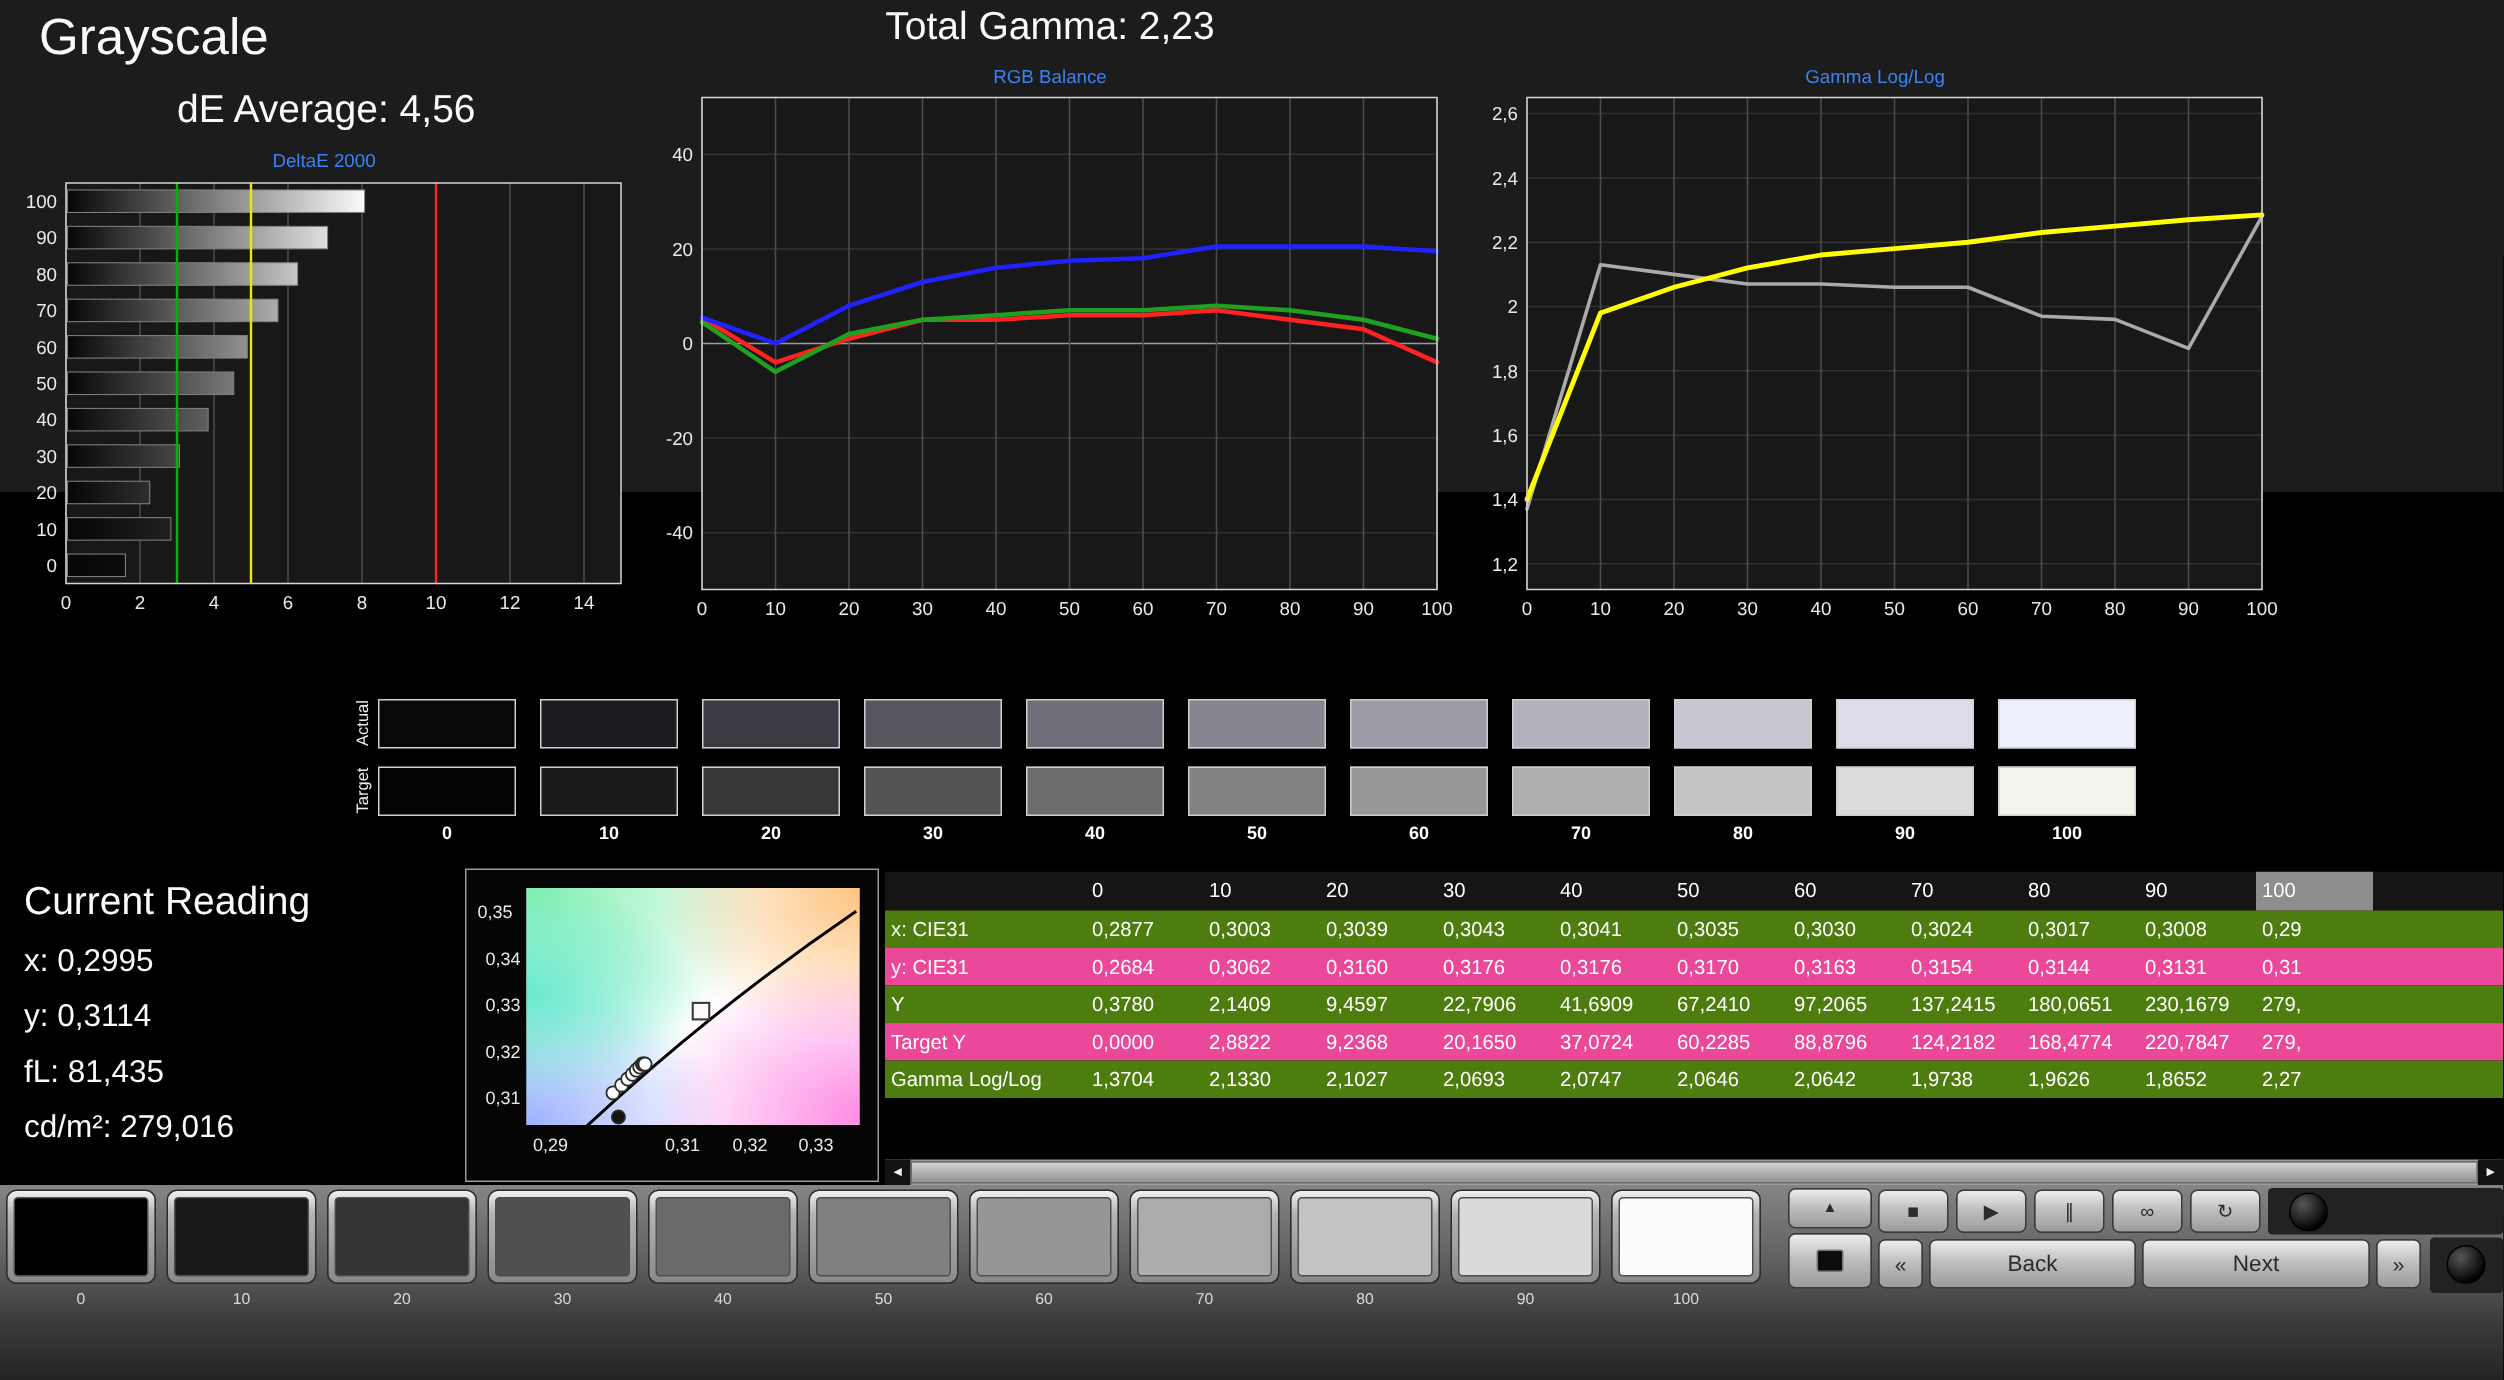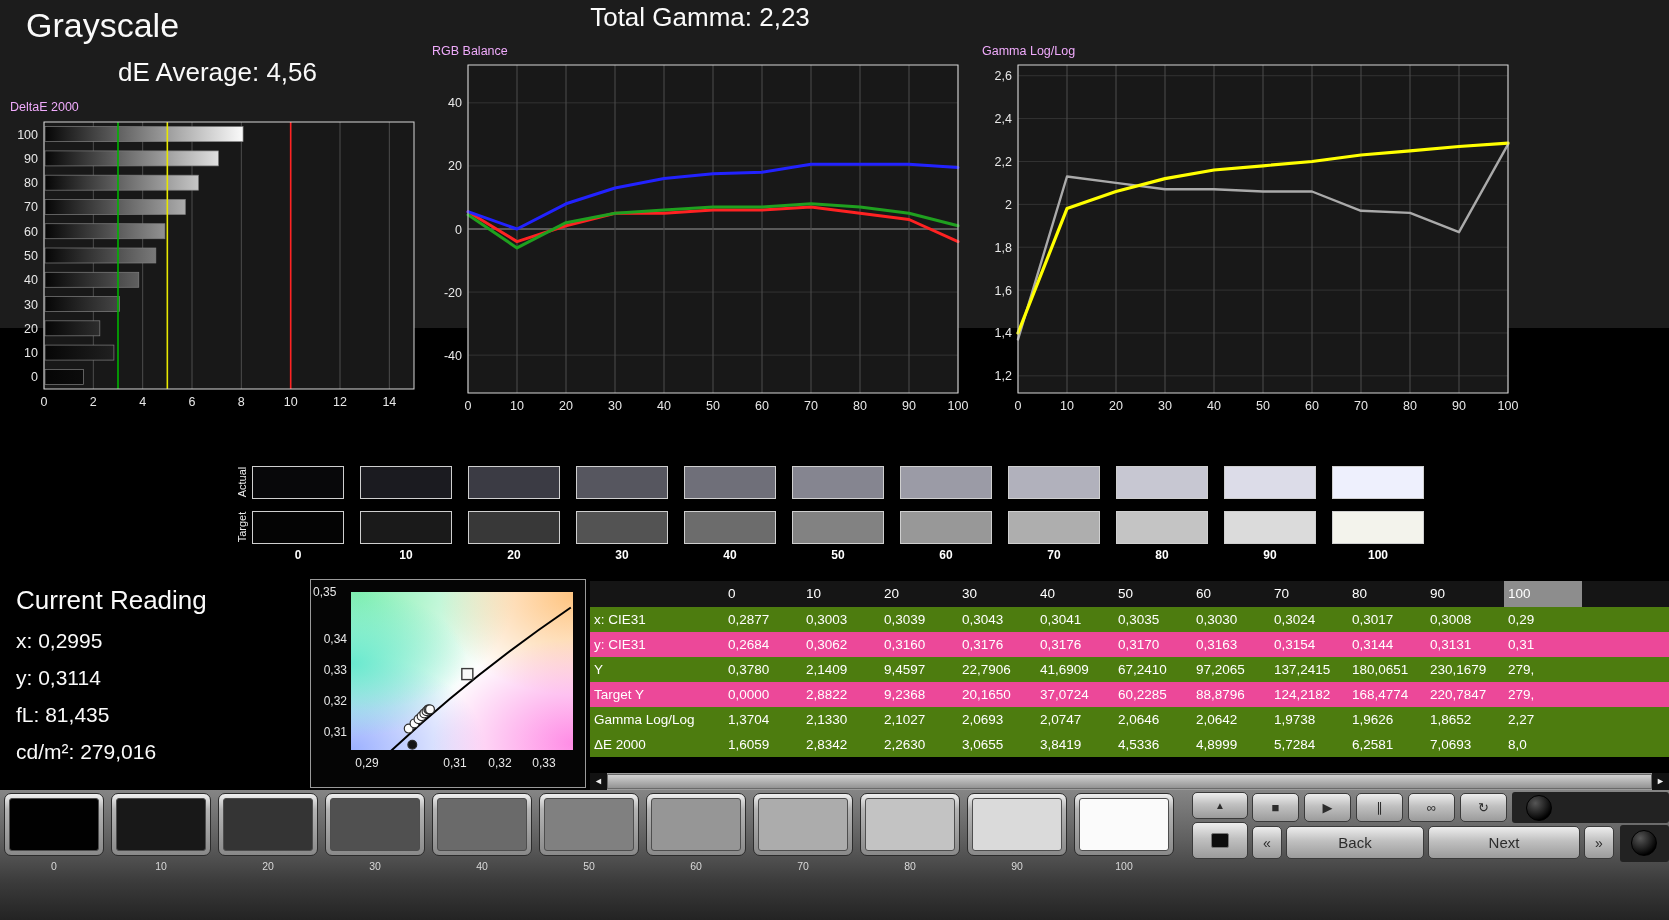--- a/index.html
+++ b/index.html
@@ -10,21 +10,21 @@
 
 #top{position:absolute;left:0;top:0;width:1669px;height:328px;background:#1c1c1c}
 #grayscale-title{position:absolute;left:26px;top:6px;font-size:34px;color:#fafafa}
 #de-average{position:absolute;left:118px;top:57px;font-size:26px;color:#fafafa}
 #total-gamma{position:absolute;left:432px;top:2px;width:536px;text-align:center;font-size:26px;color:#fafafa}
 #cct-avg{position:absolute;left:982px;top:6px;width:536px;text-align:center;font-size:26px;color:#fafafa}
 .chart-block{position:absolute}
 #blk-deltae{left:10px;top:100px;width:412px;height:316px}
 #blk-rgb{left:432px;top:44px;width:536px;height:376px}
 #blk-gamma{left:982px;top:44px;width:536px;height:376px}
-.chart-title{height:17px;text-align:left;font-size:12.5px;color:#f0abfc}
+.chart-title{height:17px;text-align:center;font-size:12.5px;color:#3b82f6}
 
 
 #swatch-band{position:absolute;left:0;top:440px;width:1669px;height:135px;background:#000}
 .v-label{position:absolute;left:212px;width:60px;text-align:center;font-size:11px;color:#ededed;transform:rotate(-90deg)}
 #actual-vlabel{top:36px}
 #target-vlabel{top:81px}
 #actual-row,#target-row,#level-row{position:absolute;left:252px;display:flex;gap:16px}
 #actual-row{top:26px}#target-row{top:71px}#level-row{top:108px}
 .swatch{width:92px;height:33px;border:1px solid #cfcfcf}
 .swatch-label{width:92px;text-align:center;font-size:12px;font-weight:bold;color:#fff}
@@ -344,21 +344,21 @@
             <circle cx="63.5" cy="131.4" r="4.4" fill="#fdfdfd" stroke="#2c2c2c" stroke-width="1.2"></circle>
             <circle cx="67.5" cy="127.3" r="4.4" fill="#fdfdfd" stroke="#2c2c2c" stroke-width="1.2"></circle>
             <circle cx="70.6" cy="124.2" r="4.4" fill="#fdfdfd" stroke="#2c2c2c" stroke-width="1.2"></circle>
             <circle cx="73.3" cy="121.4" r="4.4" fill="#fdfdfd" stroke="#2c2c2c" stroke-width="1.2"></circle>
             <circle cx="75.5" cy="119.3" r="4.4" fill="#fdfdfd" stroke="#2c2c2c" stroke-width="1.2"></circle>
             <circle cx="77.3" cy="117.4" r="4.4" fill="#fdfdfd" stroke="#2c2c2c" stroke-width="1.2"></circle>
             <circle cx="78.1" cy="117.4" r="4.4" fill="#fdfdfd" stroke="#2c2c2c" stroke-width="1.2"></circle>
             <circle cx="79.0" cy="117.4" r="4.4" fill="#fdfdfd" stroke="#2c2c2c" stroke-width="1.2"></circle>
           </svg>
       </div>
-    <div class="cie-lab" style="left: 2px; width: 34px; text-align: left; top: 5px;">0,35</div>
+    <div class="cie-lab" style="left: 2px; width: 34px; text-align: center; top: 21px;">0,35</div>
         <div class="cie-lab" style="left: 2px; width: 34px; text-align: right; top: 52px;">0,34</div>
         <div class="cie-lab" style="left: 2px; width: 34px; text-align: right; top: 83px;">0,33</div>
         <div class="cie-lab" style="left: 2px; width: 34px; text-align: right; top: 114px;">0,32</div>
         <div class="cie-lab" style="left: 2px; width: 34px; text-align: right; top: 145px;">0,31</div>
         <div class="cie-lab" style="left: 40px; width: 32px; text-align: center; top: 176px;">0,29</div>
         <div class="cie-lab" style="left: 84px; width: 32px; text-align: center; top: 176px; margin-top: 36px;">0,3</div>
         <div class="cie-lab" style="left: 128px; width: 32px; text-align: center; top: 176px;">0,31</div>
         <div class="cie-lab" style="left: 173px; width: 32px; text-align: center; top: 176px;">0,32</div>
         <div class="cie-lab" style="left: 217px; width: 32px; text-align: center; top: 176px;">0,33</div>
       </div>
@@ -442,34 +442,20 @@
             <div class="t-cell">2,1027</div>
             <div class="t-cell">2,0693</div>
             <div class="t-cell">2,0747</div>
             <div class="t-cell">2,0646</div>
             <div class="t-cell">2,0642</div>
             <div class="t-cell">1,9738</div>
             <div class="t-cell">1,9626</div>
             <div class="t-cell">1,8652</div>
             <div class="t-cell">2,27</div>
           </div>
-          <div class="t-row even">
-            <div class="t-cell t-label">ΔE 2000</div>
-            <div class="t-cell">1,6059</div>
-            <div class="t-cell">2,8342</div>
-            <div class="t-cell">2,2630</div>
-            <div class="t-cell">3,0655</div>
-            <div class="t-cell">3,8419</div>
-            <div class="t-cell">4,5336</div>
-            <div class="t-cell">4,8999</div>
-            <div class="t-cell">5,7284</div>
-            <div class="t-cell">6,2581</div>
-            <div class="t-cell">7,0693</div>
-            <div class="t-cell">8,0</div>
-          </div>
         </div>
       <div id="h-scroll">
         <button class="scroll-btn"><span>◄</span></button>
         <div id="h-thumb"></div>
         <button class="scroll-btn"><span>►</span></button>
       </div>
     </div>
   </section>
 
   <section id="bottom-strip">

